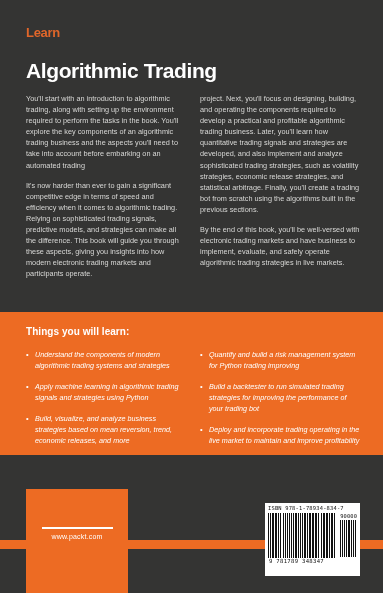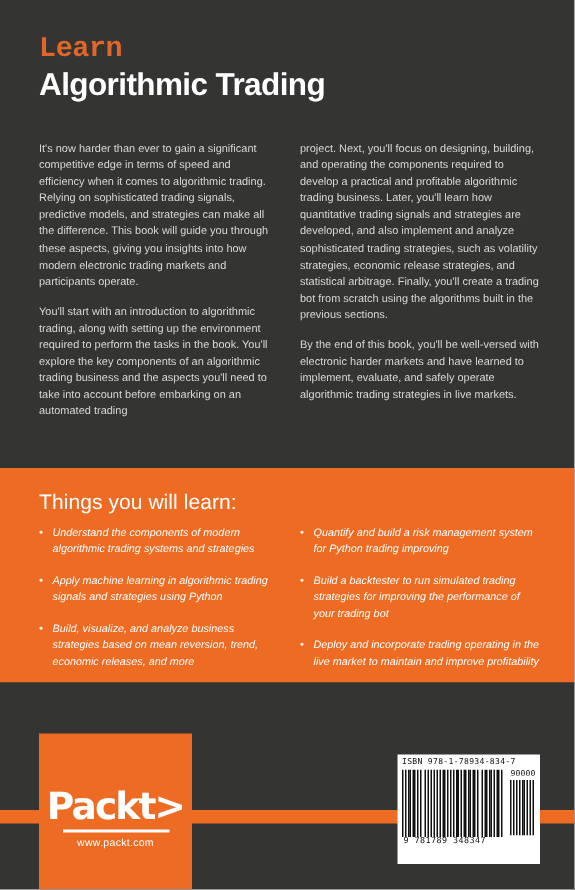--- a/index.html
+++ b/index.html
@@ -17,33 +17,32 @@
   }
 
   
   .title-block {
     position: absolute;
     left: 26px; top: 22px;
     width: 330px;
   }
   .title-learn {
     color: #E0662A;
-    font-size: 19px;
+    font-size: 13px;
     font-weight: bold;
     letter-spacing: -0.3px;
     line-height: 21px;
-    font-family: Liberation Mono, monospace;
   }
   .title-main {
     color: #FFFFFF;
     font-size: 21px;
     font-weight: bold;
     letter-spacing: -0.4px;
     line-height: 25px;
-    margin-top: 1px;
+    margin-top: 15px;
   }
 
   
   .blurb {
     position: absolute;
     top: 93px;
     display: flex;
     gap: 14px;
     left: 26px;
     width: 334px;
@@ -63,22 +62,22 @@
   #learn-panel {
     position: absolute;
     left: 0; top: 312px;
     width: 383px; height: 143px;
     background: #ED6B23;
   }
   .learn-heading {
     position: absolute;
     left: 26px; top: 14px;
     color: #FFFFFF;
-    font-size: 14px;
-    font-weight: normal;
+    font-size: 10px;
+    font-weight: bold;
     letter-spacing: 0.05px;
   }
   .bullets {
     position: absolute;
     left: 26px; top: 37px;
     width: 334px;
     display: flex;
     gap: 14px;
   }
   .bcol { width: 160px; }
@@ -208,26 +207,26 @@
 
 <div id="cover">
 
   <div class="title-block">
     <div class="title-learn">Learn</div>
     <div class="title-main">Algorithmic Trading</div>
   </div>
 
   <div class="blurb">
     <div class="col">
+      <p>You'll start with an introduction to algorithmic trading, along with setting up the environment required to perform the tasks in the book. You'll explore the key components of an algorithmic trading business and the aspects you'll need to take into account before embarking on an automated trading</p>
       <p>It's now harder than ever to gain a significant competitive edge in terms of speed and efficiency when it comes to algorithmic trading. Relying on sophisticated trading signals, predictive models, and strategies can make all the difference. This book will guide you through these aspects, giving you insights into how modern electronic trading markets and participants operate.</p>
-      <p>You'll start with an introduction to algorithmic trading, along with setting up the environment required to perform the tasks in the book. You'll explore the key components of an algorithmic trading business and the aspects you'll need to take into account before embarking on an automated trading</p>
     </div>
     <div class="col">
       <p>project. Next, you'll focus on designing, building, and operating the components required to develop a practical and profitable algorithmic trading business. Later, you'll learn how quantitative trading signals and strategies are developed, and also implement and analyze sophisticated trading strategies, such as volatility strategies, economic release strategies, and statistical arbitrage. Finally, you'll create a trading bot from scratch using the algorithms built in the previous sections.</p>
-      <p>By the end of this book, you'll be well-versed with electronic harder markets and have learned to implement, evaluate, and safely operate algorithmic trading strategies in live markets.</p>
+      <p>By the end of this book, you'll be well-versed with electronic trading markets and have business to implement, evaluate, and safely operate algorithmic trading strategies in live markets.</p>
     </div>
   </div>
 
   <div id="learn-panel">
     <div class="learn-heading">Things you will learn:</div>
     <div class="bullets">
       <div class="bcol">
         <div class="bullet">
           <span class="bullet-dot">•</span>
           <span class="bullet-text">Understand the components of modern algorithmic trading systems and strategies</span>
@@ -256,21 +255,20 @@
         </div>
       </div>
     </div>
   </div>
 
   <div id="bottom">
     <div id="orange-stripe"></div>
 
     <div id="packt-square">
       <div class="packt-logo">
-        <div class="packt-word">Packt&gt;</div>
         <div class="packt-rule"></div>
         <div class="packt-url">www.packt.com</div>
       </div>
     </div>
 
     <div id="barcode-box">
       <div class="isbn-line">ISBN 978-1-78934-834-7</div>
       <div class="bars-row">
         <div class="bars-main">
           <div class="code" id="c-main" style="height:45px">

